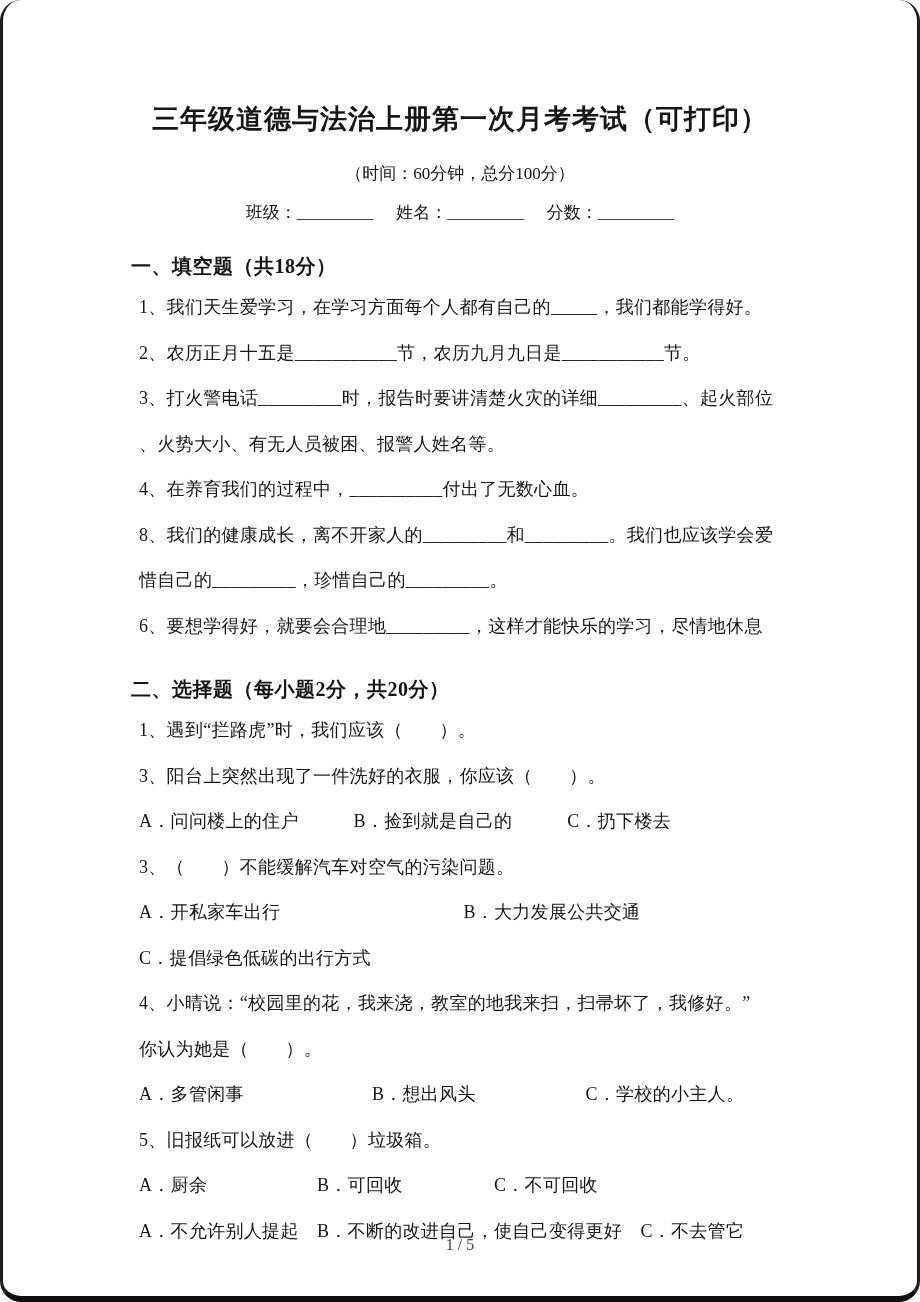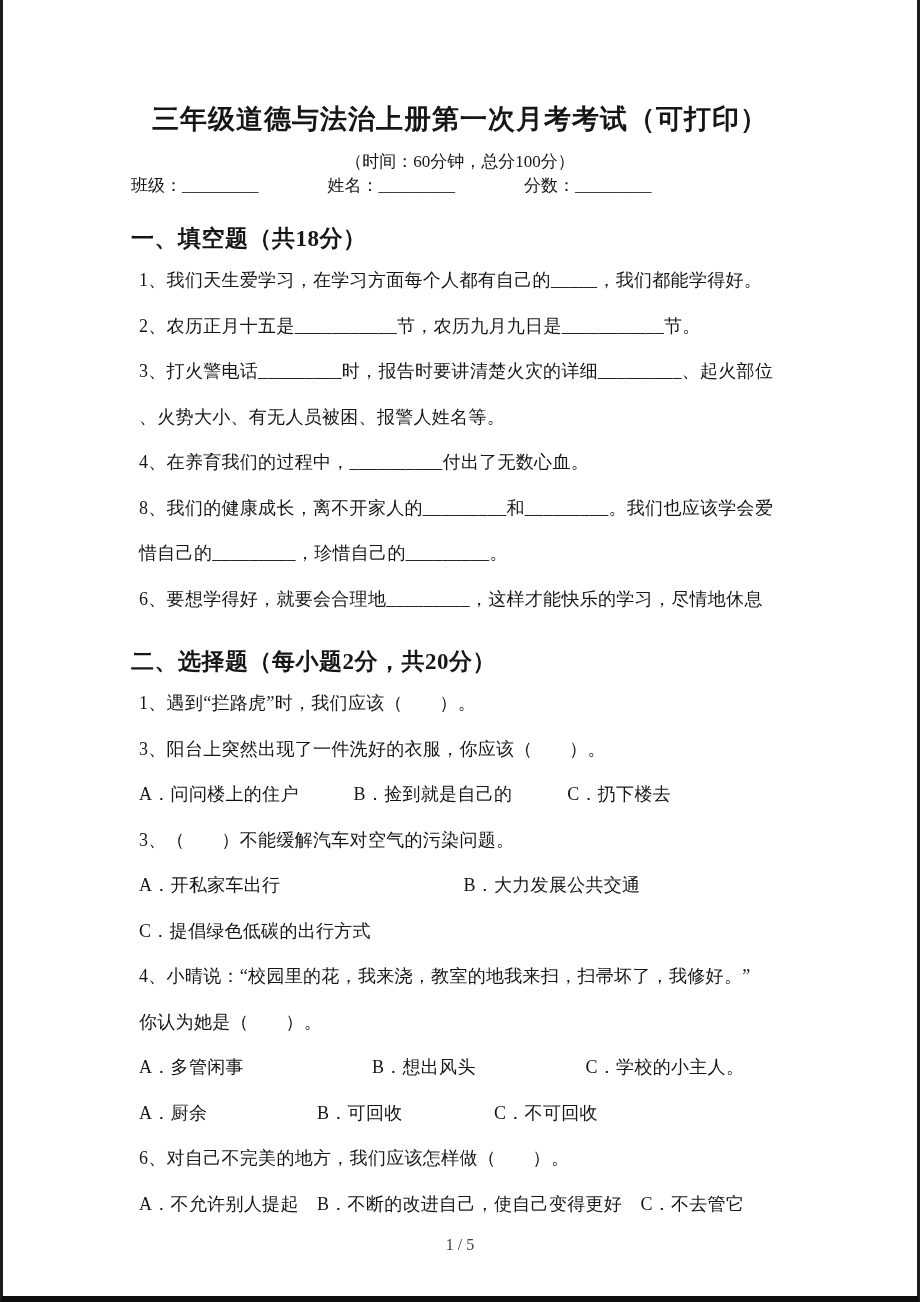--- a/index.html
+++ b/index.html
@@ -9,48 +9,51 @@
     width: 920px;
     height: 1302px;
     margin: 0 auto;
     background: #ffffff;
     border-left: 3px solid #1c1c1c;
     border-right: 3px solid #1c1c1c;
     border-bottom: 6px solid #0e0e0e;
     font-family: "Liberation Serif", "DejaVu Serif", serif;
     color: #161616;
     overflow: hidden;
+    border-radius: 21px;
   }
   .content {
     padding: 0 128px;
   }
   .title {
     margin: 0;
     padding-top: 100px;
     text-align: center;
     font-size: 27px;
     line-height: 38px;
     font-weight: bold;
     letter-spacing: 1px;
   }
   .subtitle {
-    margin-top: 12px;
+    margin-top: 24px;
     text-align: center;
     font-size: 17px;
     line-height: 24px;
   }
   .info-line {
+    margin-top: 15px;
     display: flex;
-    gap: 69px;
+    justify-content: center;
+    gap: 23px;
     font-size: 17px;
     line-height: 24px;
   }
   .section-heading {
     margin: 27px 0 0 0;
-    font-size: 23px;
+    font-size: 20px;
     line-height: 28px;
     font-weight: bold;
     letter-spacing: 0.5px;
   }
   .line {
     margin: 8px;
     font-size: 18px;
     line-height: 37.5px;
     white-space: pre-wrap;
     letter-spacing: 0.3px;
@@ -99,21 +102,21 @@
     <div class="sec-body">
       <p class="line">1、遇到“拦路虎”时，我们应该（　　）。</p>
       <p class="line">3、阳台上突然出现了一件洗好的衣服，你应该（　　）。</p>
       <p class="line">A．问问楼上的住户　　　B．捡到就是自己的　　　C．扔下楼去</p>
       <p class="line">3、（　　）不能缓解汽车对空气的污染问题。</p>
       <p class="line">A．开私家车出行　　　　　　　　　　B．大力发展公共交通</p>
       <p class="line">C．提倡绿色低碳的出行方式</p>
       <p class="line">4、小晴说：“校园里的花，我来浇，教室的地我来扫，扫帚坏了，我修好。”</p>
       <p class="line">你认为她是（　　）。</p>
       <p class="line">A．多管闲事　　　　　　　B．想出风头　　　　　　C．学校的小主人。</p>
+      <p class="line">5、旧报纸可以放进（　　）垃圾箱。</p>
       <p class="line">A．厨余　　　　　　B．可回收　　　　　C．不可回收</p>
-      <p class="line">6、对自己不完美的地方，我们应该怎样做（　　）。</p>
       <p class="line">A．不允许别人提起　B．不断的改进自己，使自己变得更好　C．不去管它</p>
     </div>
 
   </div>
 
   <div class="footer">1 / 5</div>
 </div>
 
 </body></html>

